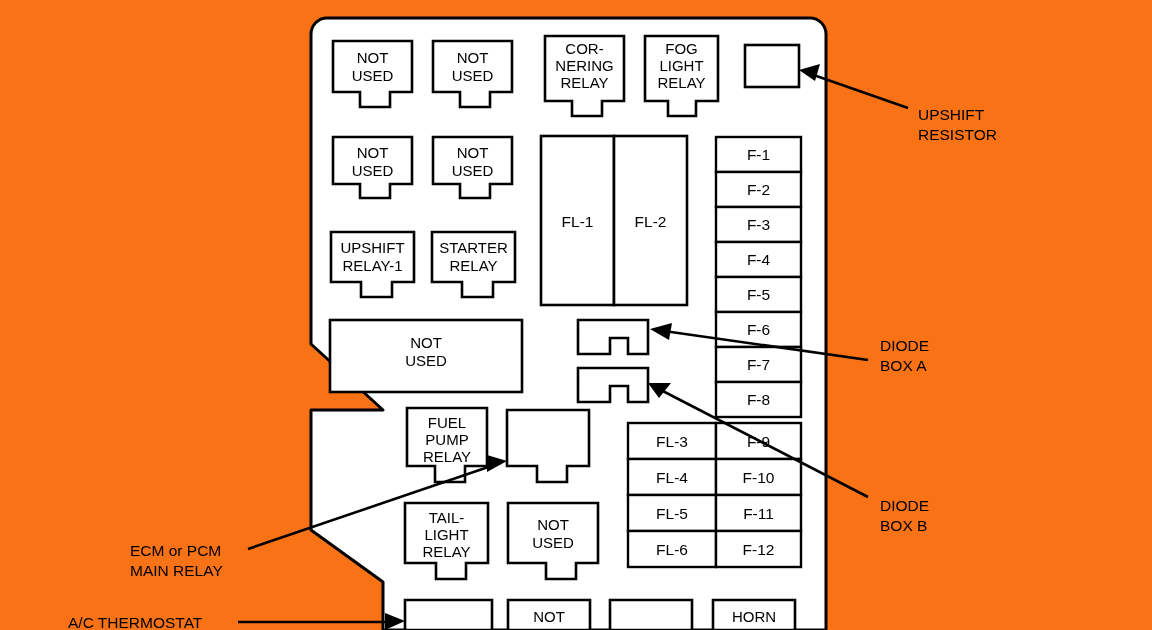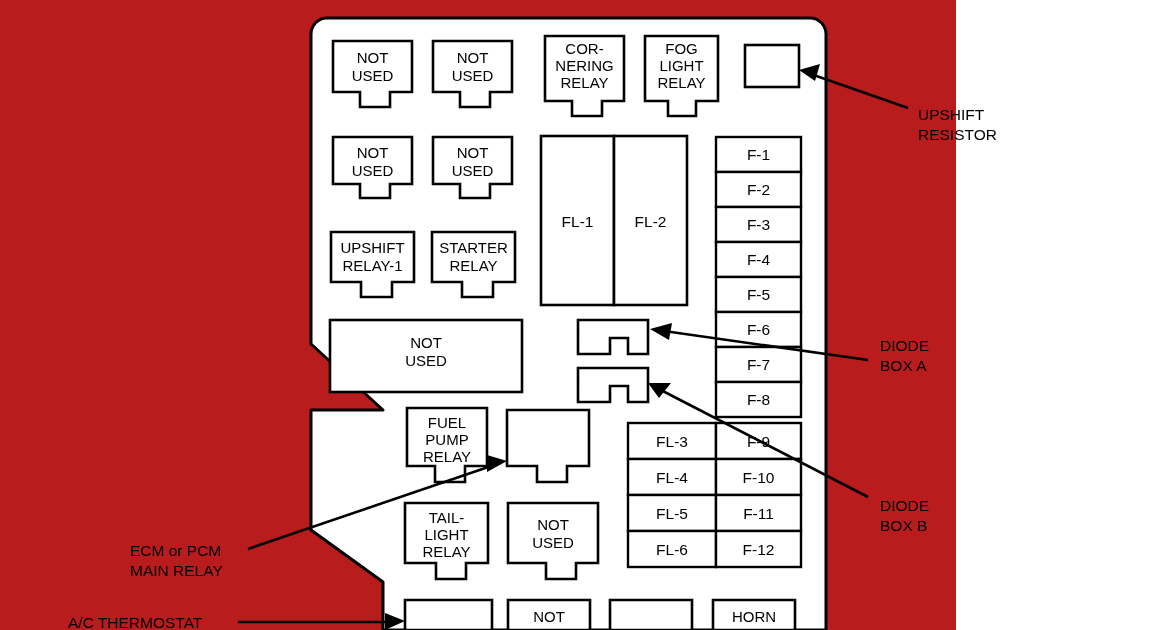--- a/index.html
+++ b/index.html
@@ -8,23 +8,23 @@
     background: #ffffff;
   }
   body {
     width: 1152px;
     height: 630px;
     overflow: hidden;
     font-family: "Liberation Sans", sans-serif;
   }
   #stage {
     position: relative;
-    width: 956px;
+    width: 1152px;
     height: 630px;
-    background: #b91c1c;
+    background: #f97316;
   }
   #diagram {
     position: absolute;
     left: 0;
     top: 0;
   }
   .lbl {
     font-family: "Liberation Sans", sans-serif;
     fill: #000000;
     font-size: 15.5px;

